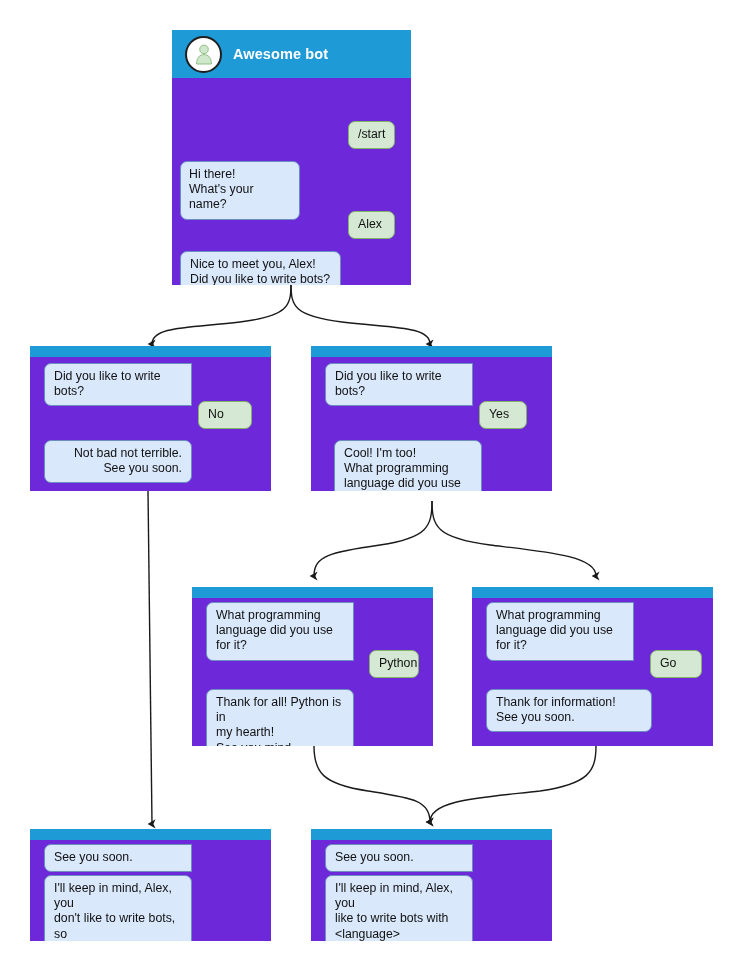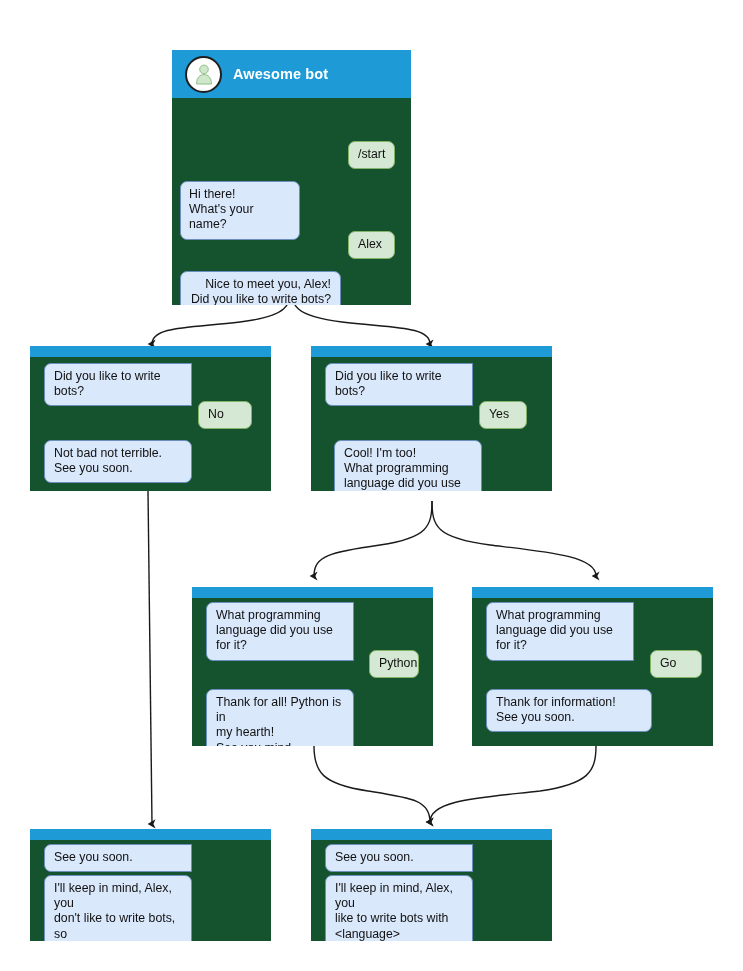--- a/index.html
+++ b/index.html
@@ -87,21 +87,21 @@
     font-weight: bold;
     letter-spacing: 0.1px;
     white-space: nowrap;
   }
 
   .chat-area {
     position: absolute;
     left: 0;
     right: 0;
     bottom: 0;
-    background: #14532d;
+    background: #6d28d9;
     overflow: hidden;
   }
 
   .bubble {
     position: absolute;
     box-sizing: border-box;
     border-radius: 7px;
     font-size: 12.3px;
     line-height: 15.2px;
     color: #111111;
@@ -142,56 +142,56 @@
 
     <path d="M432,501 C432,526 436,538 490,545 C548,552 596,556 596,576" fill="none" stroke="#1a1a1a" stroke-width="1.4" marker-end="url(#ah)"></path>
 
     <path d="M148,491 L152,824" fill="none" stroke="#1a1a1a" stroke-width="1.4" marker-end="url(#ah)"></path>
 
     <path d="M314,746 C314,772 322,784 368,791 C412,798 430,800 430,822" fill="none" stroke="#1a1a1a" stroke-width="1.4" marker-end="url(#ah)"></path>
 
     <path d="M596,746 C596,772 588,784 540,791 C478,798 430,800 430,822" fill="none" stroke="#1a1a1a" stroke-width="1.4" marker-end="url(#ah)"></path>
   </svg>
 
-  <div class="card" style="left:172px; top:30px; width:239px; height:255px;margin-top:20px;">
+  <div class="card" style="left:172px; top:30px; width:239px; height:255px;">
     <svg class="card-skew" viewBox="0 0 239 255" preserveAspectRatio="none">
       <polygon points="0,0 239,0 239,248 0,255" fill="#f4f4f4" stroke="#666666" stroke-width="1"></polygon>
     </svg>
     <div class="card-inner">
       <div class="card-header tall" style="width:239px;">
         <div class="avatar">
           <svg width="24" height="24" viewBox="0 0 24 24">
             <circle cx="12" cy="7.4" r="4.3" fill="#cfe8cb" stroke="#8fbf86" stroke-width="1"></circle>
             <path d="M4.6,22 C4.6,15.4 8.1,12.6 12,12.6 C15.9,12.6 19.4,15.4 19.4,22 Z" fill="#cfe8cb" stroke="#8fbf86" stroke-width="1"></path>
           </svg>
         </div>
         <div class="bot-title">Awesome bot</div>
       </div>
 
       <div class="chat-area" style="top:48px; height:207px;">
         <div class="bubble user" style="left:176px; top:43px; width:47px;">/start</div>
         <div class="bubble bot" style="left:8px; top:83px; width:120px;padding-left:8px;">Hi there!
 What's your name?</div>
         <div class="bubble user" style="left:176px; top:133px; width:47px;">Alex</div>
-        <div class="bubble bot" style="left:8px; top:173px; width:161px;text-align:right;">Nice to meet you, Alex!
+        <div class="bubble bot" style="left:8px; top:173px; width:161px;">Nice to meet you, Alex!
 Did you like to write bots?</div>
       </div>
     </div>
   </div>
 
   <div class="card" style="left:30px; top:346px; width:241px; height:145px;">
     <svg class="card-skew" viewBox="0 0 241 145" preserveAspectRatio="none">
       <polygon points="0,0 241,0 241,138 0,145" fill="#f4f4f4" stroke="#666666" stroke-width="1"></polygon>
     </svg>
     <div class="card-inner">
       <div class="card-header thin" style="width:241px;"></div>
       <div class="chat-area" style="top:11px; height:134px;">
         <div class="bubble bot clipped" style="left:14px; top:6px; width:148px;">Did you like to write bots?</div>
         <div class="bubble user" style="left:168px; top:44px; width:54px;">No</div>
-        <div class="bubble bot" style="left:14px; top:83px; width:148px;">Not bad not terrible.
+        <div class="bubble bot" style="left:14px; top:83px; width:148px;text-align:right;">Not bad not terrible.
 See you soon.</div>
       </div>
     </div>
   </div>
 
   <div class="card" style="left:311px; top:346px; width:241px; height:145px;">
     <svg class="card-skew" viewBox="0 0 241 145" preserveAspectRatio="none">
       <polygon points="0,0 241,0 241,138 0,145" fill="#f4f4f4" stroke="#666666" stroke-width="1"></polygon>
     </svg>
     <div class="card-inner">

